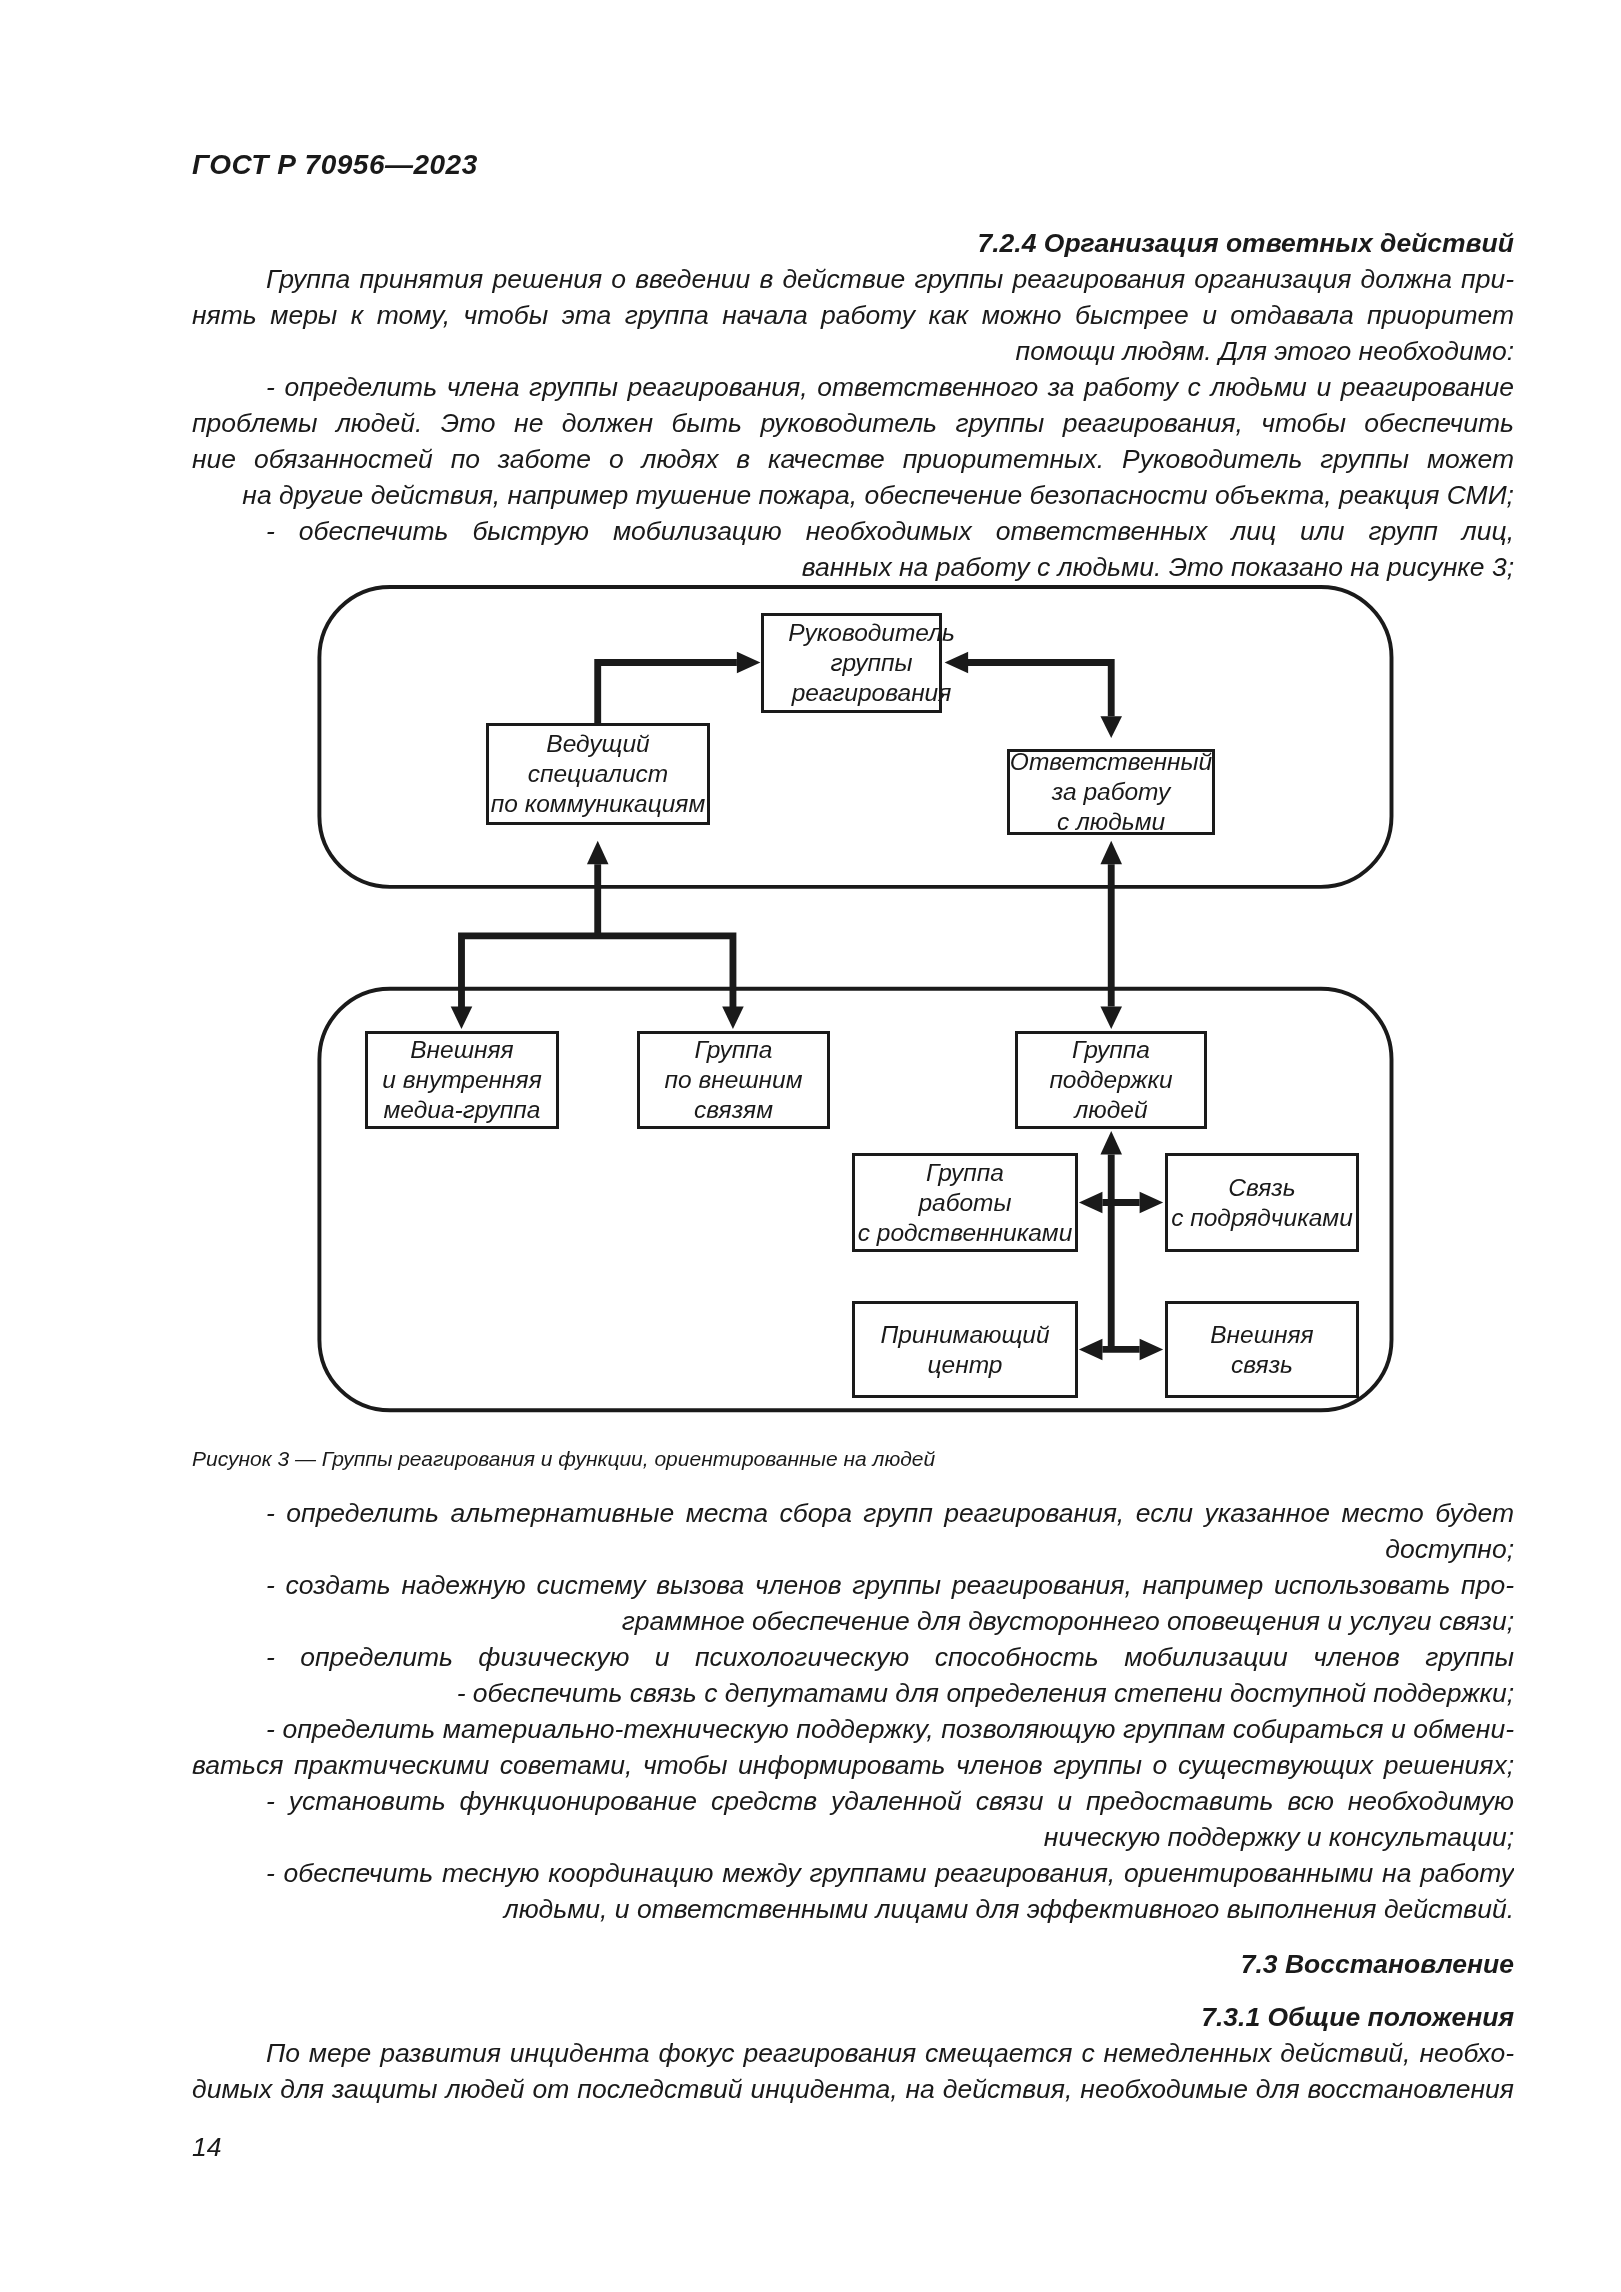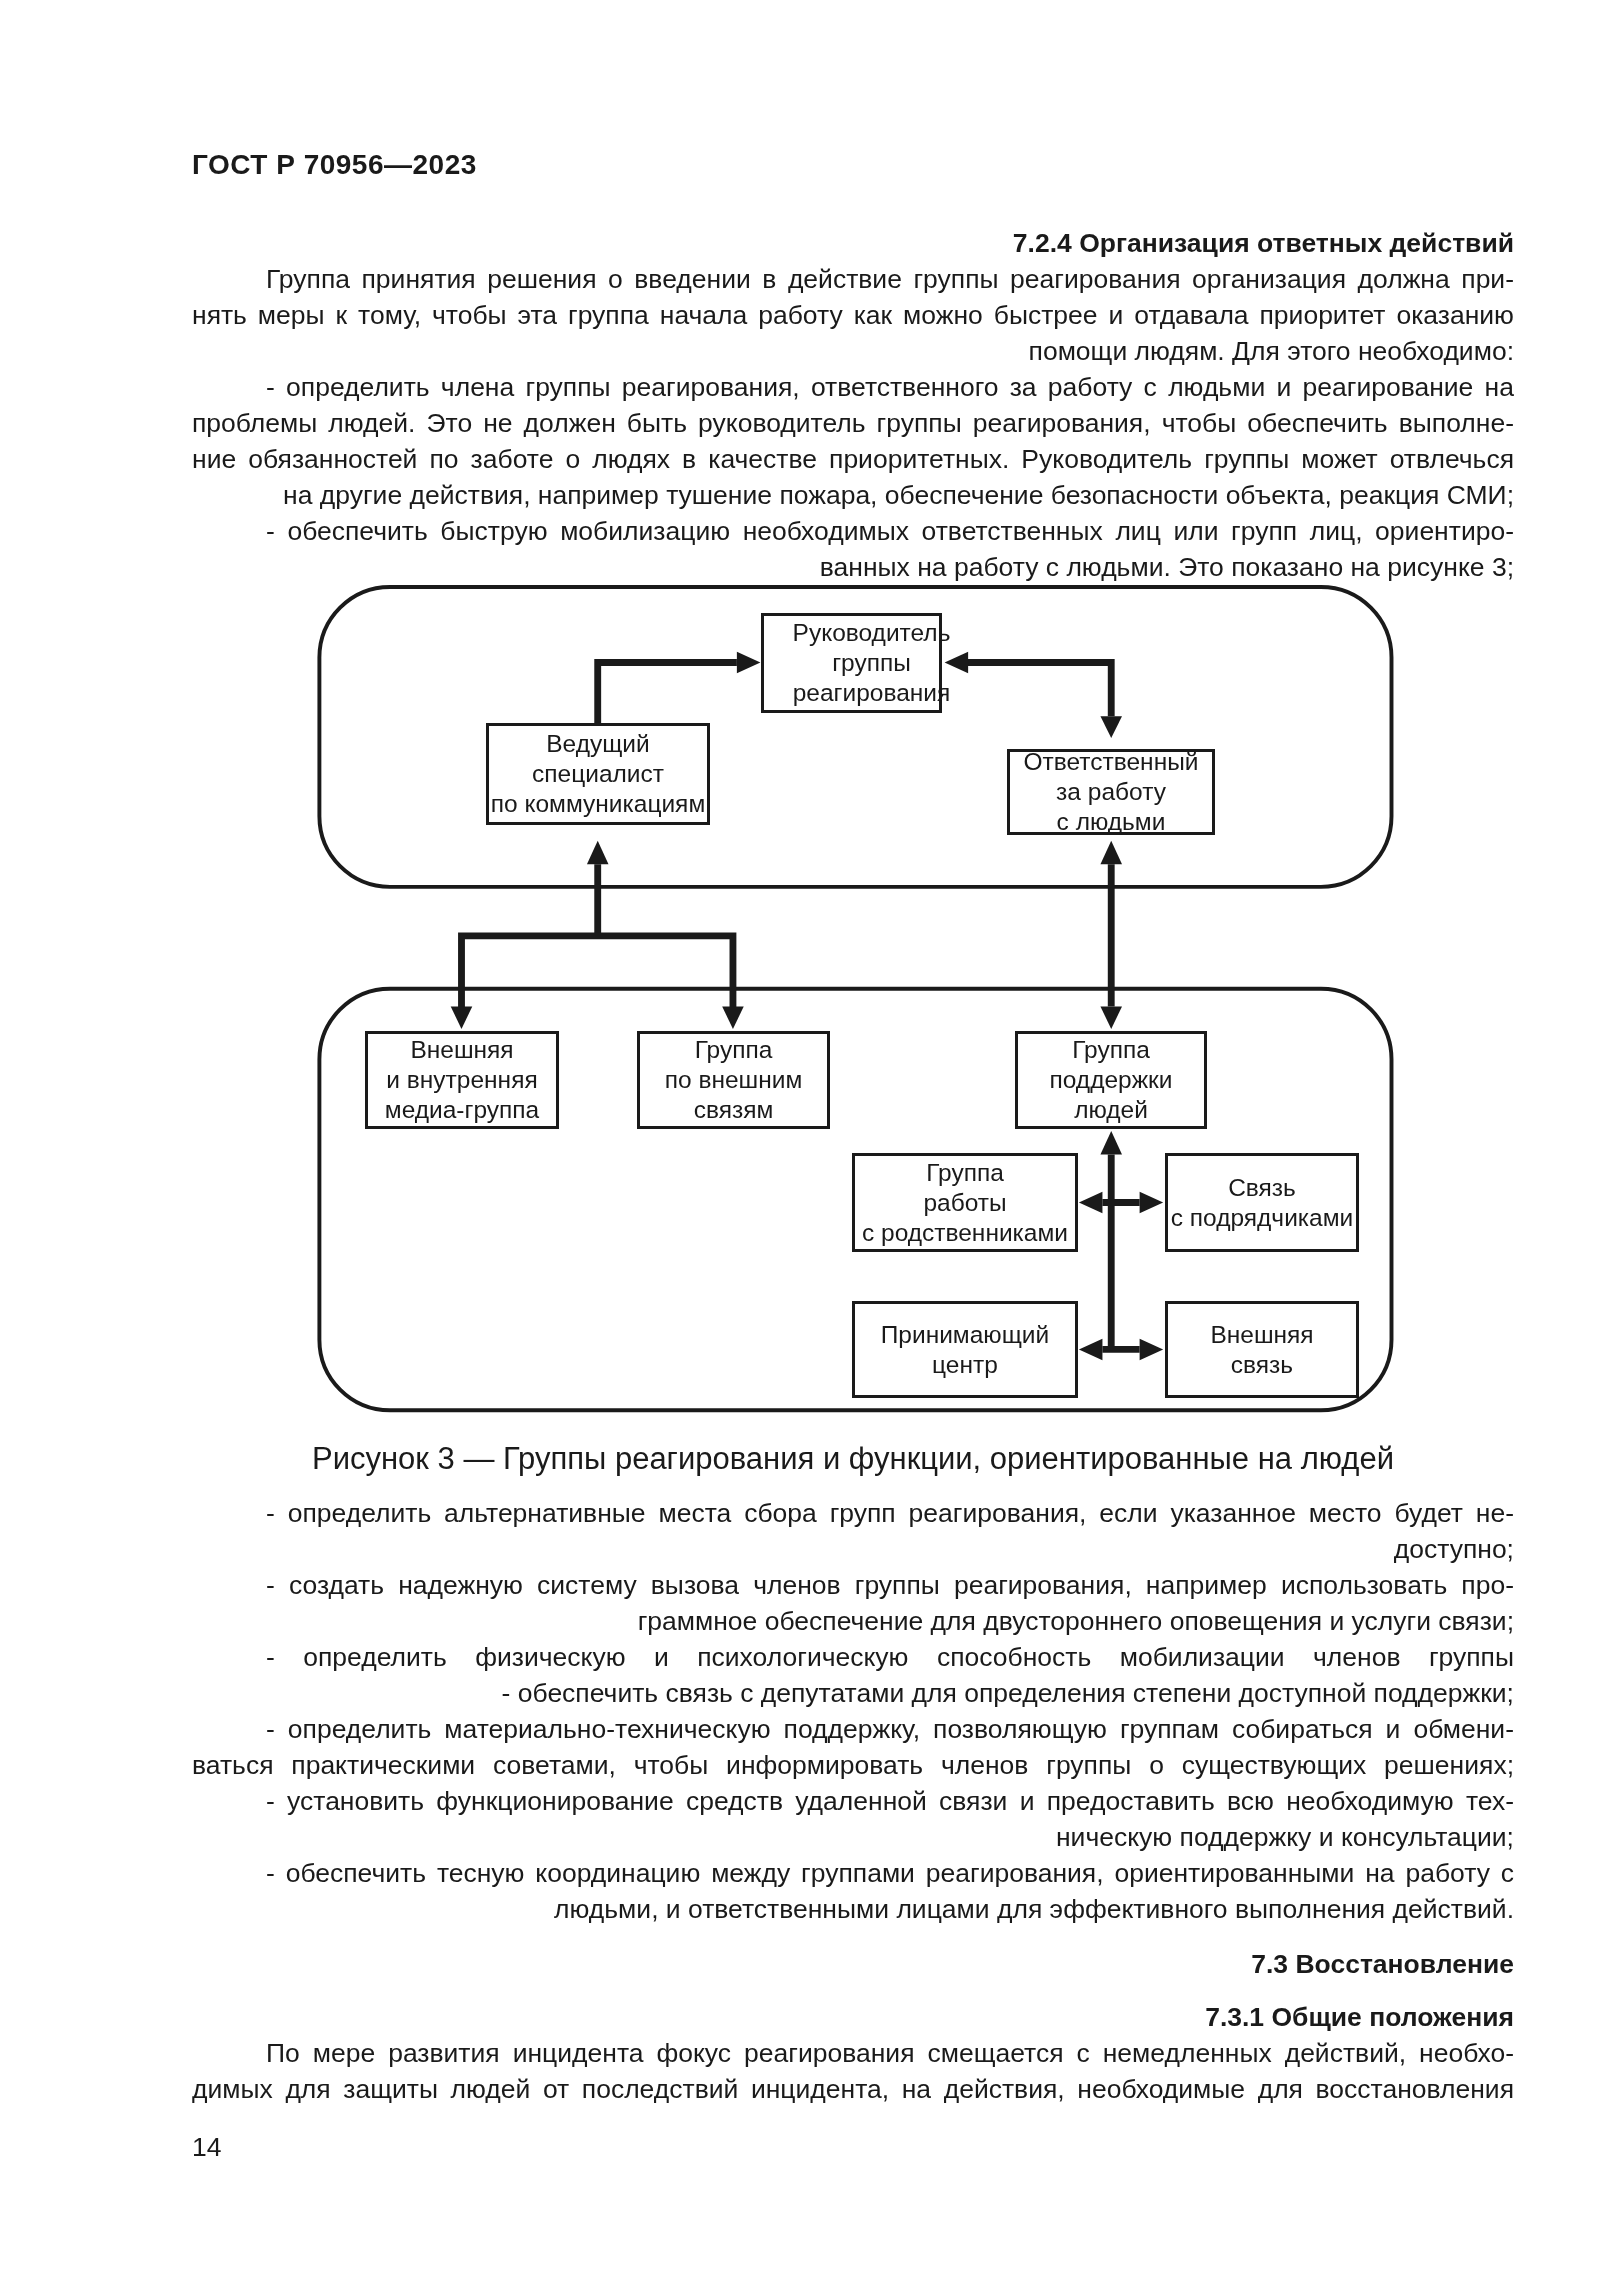--- a/index.html
+++ b/index.html
@@ -7,20 +7,21 @@
     position: relative;
     width: 1621px;
     height: 2293px;
     margin: 0 auto;
     background: #ffffff;
     font-family: "Liberation Sans", sans-serif;
     color: #1a1a1a;
     overflow: hidden;
     box-sizing: border-box;
     padding: 147px 107px 0 192px;
+    font-style: italic;
   }
   .doc-code {
     font-size: 28px;
     font-weight: bold;
     line-height: 36px;
     height: 36px;
     letter-spacing: 0.5px;
   }
   .line {
     font-size: 26.5px;
@@ -55,22 +56,22 @@
     justify-content: center;
     text-align: center;
     font-size: 24.5px;
     line-height: 30px;
     white-space: pre-line;
   }
   .caption {
     margin-top: 17.6px;
     height: 36px;
     line-height: 36px;
-    font-size: 31px;
-    text-align: center;
+    font-size: 21px;
+    text-align: left;
   }
   .after-caption { margin-top: 18.6px; }
   .sec-73   { margin-top: 18.6px; }
   .sec-731  { margin-top: 17.6px; }
   .page-number {
     margin-top: 21.6px;
     font-size: 26.5px;
     line-height: 36px;
     height: 36px;
   }

